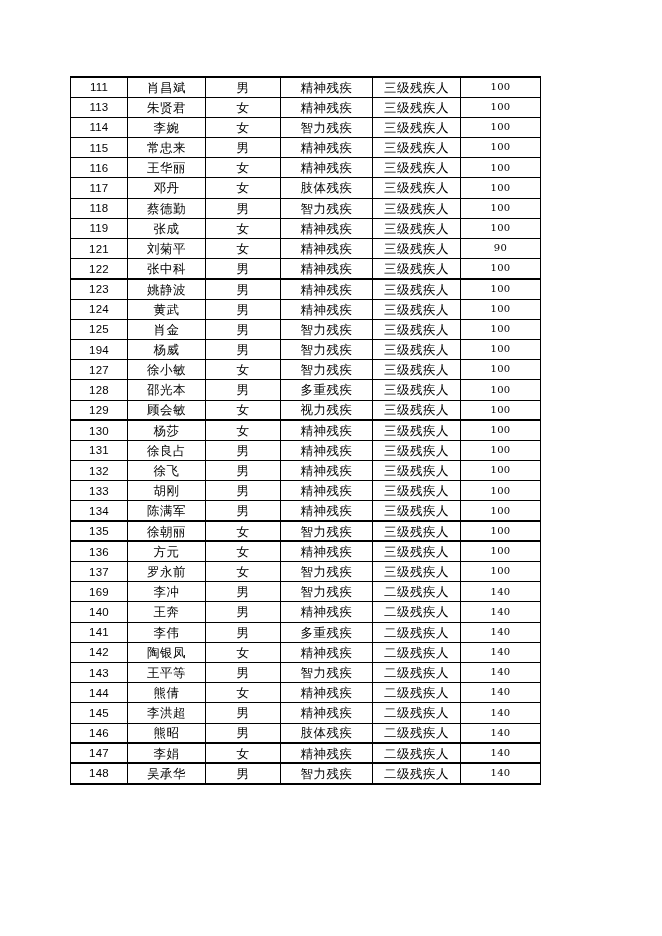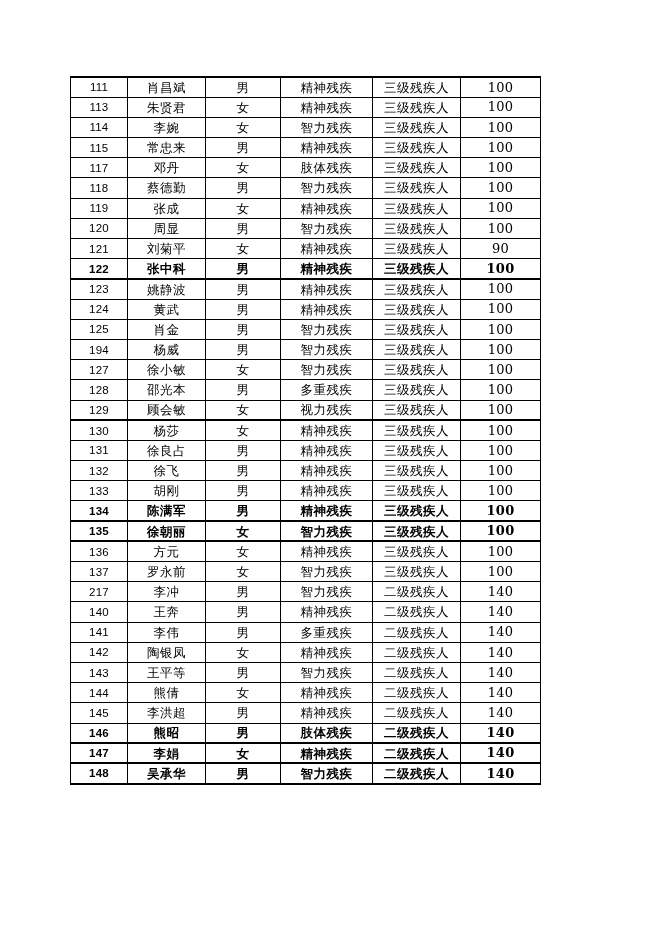--- a/index.html
+++ b/index.html
@@ -55,31 +55,30 @@
     font-size: 11.5px;
     font-family: "Liberation Sans", "DejaVu Sans", sans-serif;
     letter-spacing: 0.2px;
   }
   td.name, td.gender, td.type, td.level {
     font-size: 12.5px;
     font-family: "DejaVu Serif", "Liberation Serif", serif;
     letter-spacing: 0.5px;
   }
   td.amount {
-    font-size: 13px;
+    font-size: 10px;
     font-family: "DejaVu Serif", "Liberation Serif", serif;
     letter-spacing: 0.3px;
   }
   
   tr.band-top td {
     border-top-width: 2px;
   }
   tr.band-bottom td {
     border-bottom-width: 2px;
-    font-weight: bold;
   }
 </style>
 </head>
 <body>
 
 <div class="page">
   <div class="table-wrap">
     <table class="roster">
       <colgroup>
         <col class="c-seq">
@@ -116,48 +115,48 @@
           </tr>
           <tr>
             <td class="seq">115</td>
             <td class="name">常忠来</td>
             <td class="gender">男</td>
             <td class="type">精神残疾</td>
             <td class="level">三级残疾人</td>
             <td class="amount">100</td>
           </tr>
           <tr>
+            <td class="seq">116</td>
+            <td class="name">王华丽</td>
+            <td class="gender">女</td>
+            <td class="type">精神残疾</td>
+            <td class="level">三级残疾人</td>
+            <td class="amount">100</td>
+          </tr>
+          <tr>
             <td class="seq">117</td>
             <td class="name">邓丹</td>
             <td class="gender">女</td>
             <td class="type">肢体残疾</td>
             <td class="level">三级残疾人</td>
             <td class="amount">100</td>
           </tr>
           <tr>
             <td class="seq">118</td>
             <td class="name">蔡德勤</td>
             <td class="gender">男</td>
             <td class="type">智力残疾</td>
             <td class="level">三级残疾人</td>
             <td class="amount">100</td>
           </tr>
           <tr>
             <td class="seq">119</td>
             <td class="name">张成</td>
             <td class="gender">女</td>
             <td class="type">精神残疾</td>
-            <td class="level">三级残疾人</td>
-            <td class="amount">100</td>
-          </tr>
-          <tr>
-            <td class="seq">120</td>
-            <td class="name">周显</td>
-            <td class="gender">男</td>
-            <td class="type">智力残疾</td>
             <td class="level">三级残疾人</td>
             <td class="amount">100</td>
           </tr>
           <tr>
             <td class="seq">121</td>
             <td class="name">刘菊平</td>
             <td class="gender">女</td>
             <td class="type">精神残疾</td>
             <td class="level">三级残疾人</td>
             <td class="amount">90</td>
@@ -284,21 +283,21 @@
           </tr>
           <tr>
             <td class="seq">137</td>
             <td class="name">罗永前</td>
             <td class="gender">女</td>
             <td class="type">智力残疾</td>
             <td class="level">三级残疾人</td>
             <td class="amount">100</td>
           </tr>
           <tr>
-            <td class="seq">217</td>
+            <td class="seq">169</td>
             <td class="name">李冲</td>
             <td class="gender">男</td>
             <td class="type">智力残疾</td>
             <td class="level">二级残疾人</td>
             <td class="amount">140</td>
           </tr>
           <tr>
             <td class="seq">140</td>
             <td class="name">王奔</td>
             <td class="gender">男</td>

